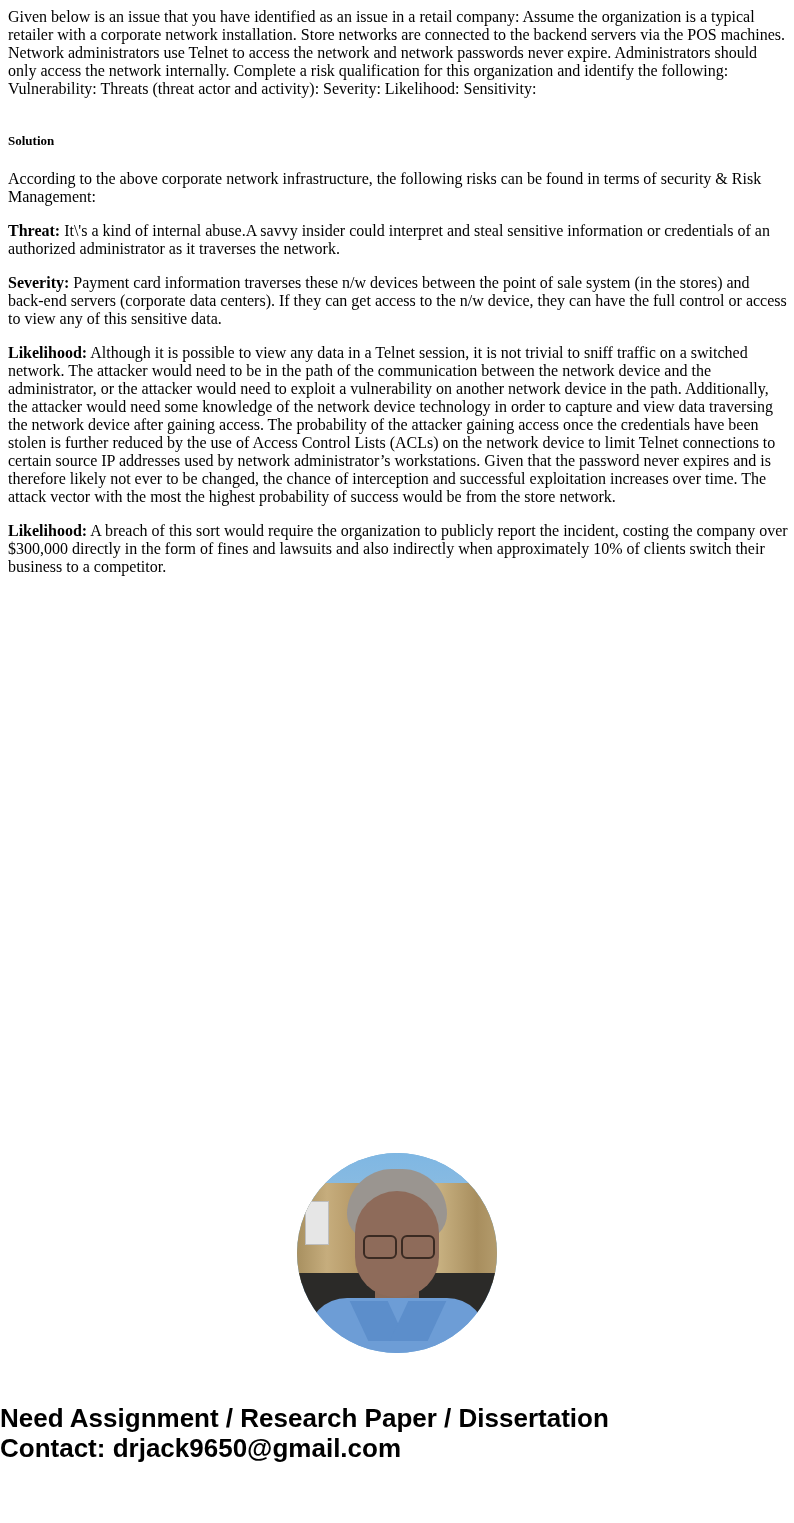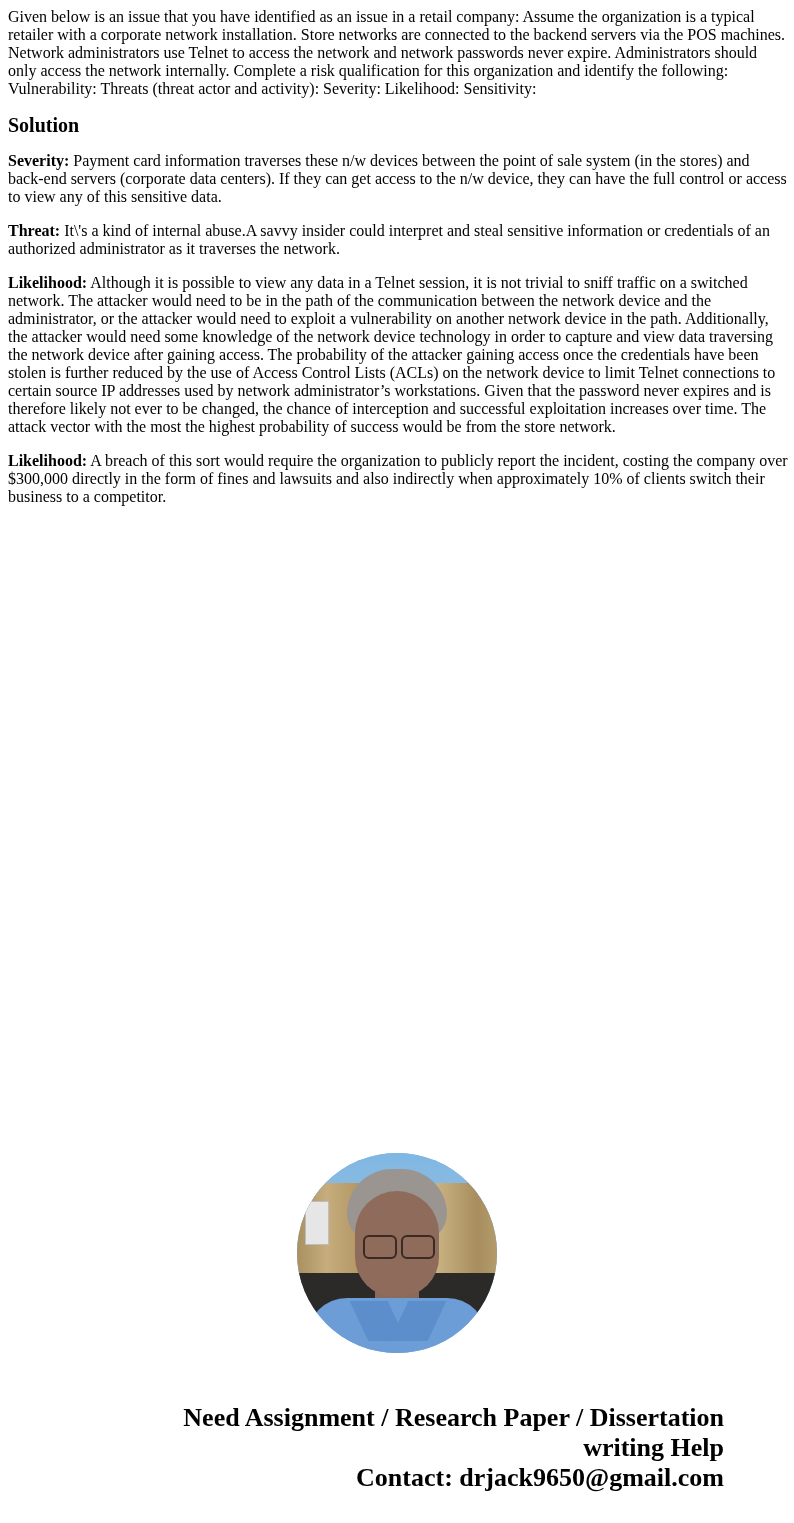--- a/index.html
+++ b/index.html
@@ -19,23 +19,23 @@
     .content {
       position: absolute;
       left: 8px;
       top: 8px;
       width: 780px;
     }
     .question {
       margin: 0 0 16px 0;
     }
     h3.solution-heading {
-      font-size: 20px;
+      font-size: 13px;
       font-weight: bold;
-      margin: 16px 0 0 0;
+      margin: 32px 0 0 0;
       line-height: 22px;
     }
     p.para {
       margin: 16px 0 0 0;
     }
     p.first {
       margin-top: 18px;
     }
     .label {
       font-weight: bold;
@@ -99,42 +99,43 @@
     }
     .avatar-glasses-r {
       position: absolute; left: 104px; top: 82px; width: 30px; height: 20px;
       border: 2px solid #3a2a22; border-radius: 6px;
     }
     .promo {
       position: absolute;
       left: 0;
       top: 1403px;
       width: 724px;
-      text-align: right;
-      font-family: Liberation Serif, serif;
+      text-align: left;
+      font-family: Liberation Sans, sans-serif;
       font-weight: bold;
       font-size: 26px;
       line-height: 30px;
       color: #000000;
     }
     .promo div { display: block; }
   </style>
 </head>
 <body>
 
 <div class="content">
   <div class="question">Given below is an issue that you have identified as an issue in a retail company: Assume the organization is a typical retailer with a corporate network installation. Store networks are connected to the backend servers via the POS machines. Network administrators use Telnet to access the network and network passwords never expire. Administrators should only access the network internally. Complete a risk qualification for this organization and identify the following: Vulnerability: Threats (threat actor and activity): Severity: Likelihood: Sensitivity:</div>
 
   <h3 class="solution-heading">Solution</h3>
 
+  <p class="para first">According to the above corporate network infrastructure, the following risks can be found in terms of security &amp; Risk Management:</p>
 
 
+  <p class="para"><span class="label">Threat:</span><span> It\'s a kind of internal abuse.A savvy insider could interpret and steal sensitive information or credentials of an authorized administrator as it traverses the network.</span></p>
+
   <p class="para"><span class="label">Severity:</span><span> Payment card information traverses these n/w devices between the point of sale system (in the stores) and back-end servers (corporate data centers). If they can get access to the n/w device, they can have the full control or access to view any of this sensitive data.</span></p>
-
-  <p class="para"><span class="label">Threat:</span><span> It\'s a kind of internal abuse.A savvy insider could interpret and steal sensitive information or credentials of an authorized administrator as it traverses the network.</span></p>
 
   <p class="para"><span class="label">Likelihood:</span><span> Although it is possible to view any data in a Telnet session, it is not trivial to sniff traffic on a switched network. The attacker would need to be in the path of the communication between the network device and the administrator, or the attacker would need to exploit a vulnerability on another network device in the path. Additionally, the attacker would need some knowledge of the network device technology in order to capture and view data traversing the network device after gaining access. The probability of the attacker gaining access once the credentials have been stolen is further reduced by the use of Access Control Lists (ACLs) on the network device to limit Telnet connections to certain source IP addresses used by network administrator’s workstations. Given that the password never expires and is therefore likely not ever to be changed, the chance of interception and successful exploitation increases over time. The attack vector with the most the highest probability of success would be from the store network.</span></p>
 
   <p class="para"><span class="label">Likelihood:</span><span> A breach of this sort would require the organization to publicly report the incident, costing the company over $300,000 directly in the form of fines and lawsuits and also indirectly when approximately 10% of clients switch their business to a competitor.</span></p>
 </div>
 
 <div class="avatar-wrap">
   <div class="avatar-sky"></div>
   <div class="avatar-wall"></div>
   <div class="avatar-switch"></div>
@@ -144,15 +145,14 @@
   <div class="avatar-collar-l"></div>
   <div class="avatar-collar-r"></div>
   <div class="avatar-hair"></div>
   <div class="avatar-face"></div>
   <div class="avatar-glasses-l"></div>
   <div class="avatar-glasses-r"></div>
 </div>
 
 <div class="promo">
   <div>Need Assignment / Research Paper / Dissertation</div>
-  <div>writing Help</div>
   <div>Contact: drjack9650@gmail.com</div>
 </div>
 
 </body></html>

